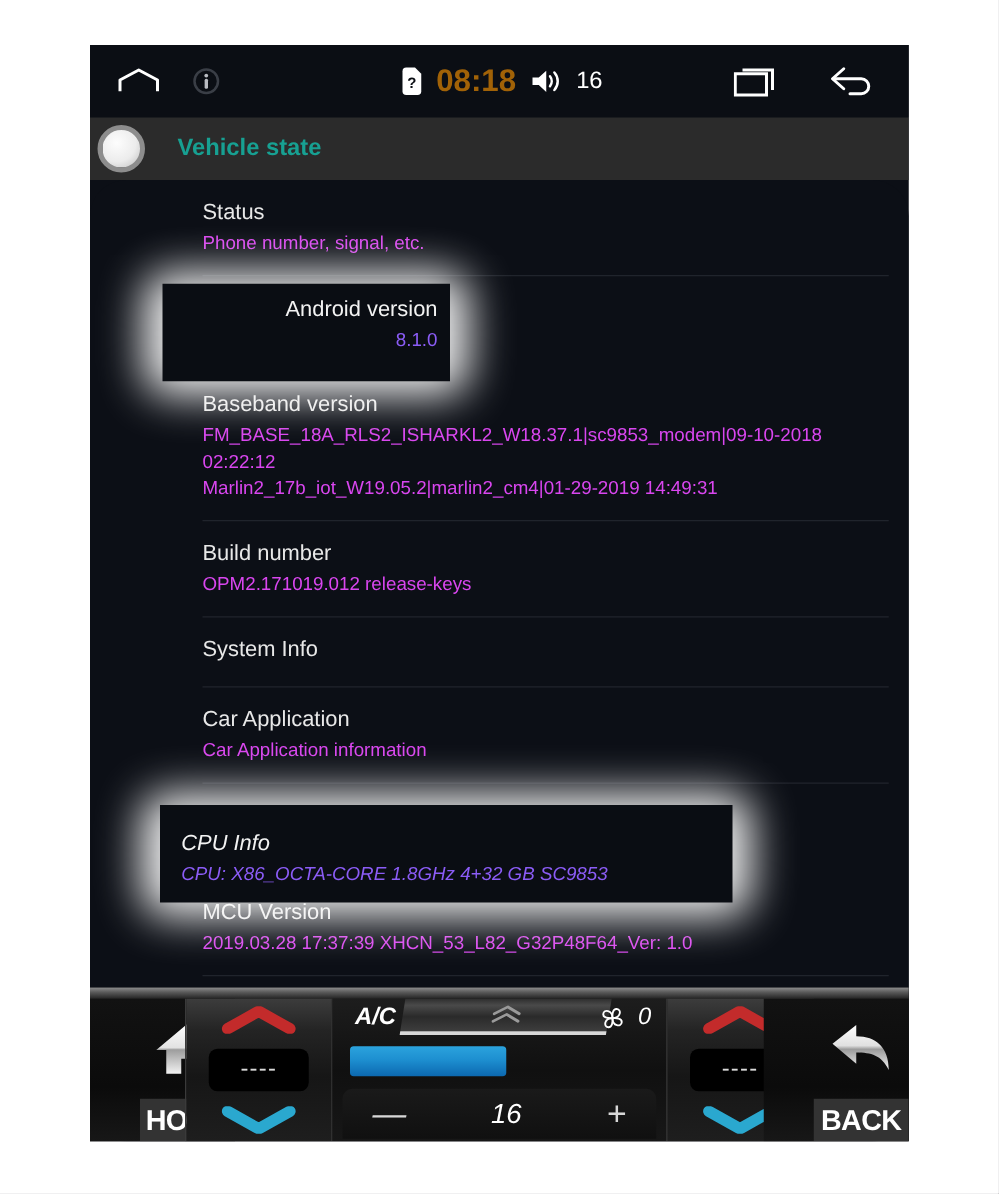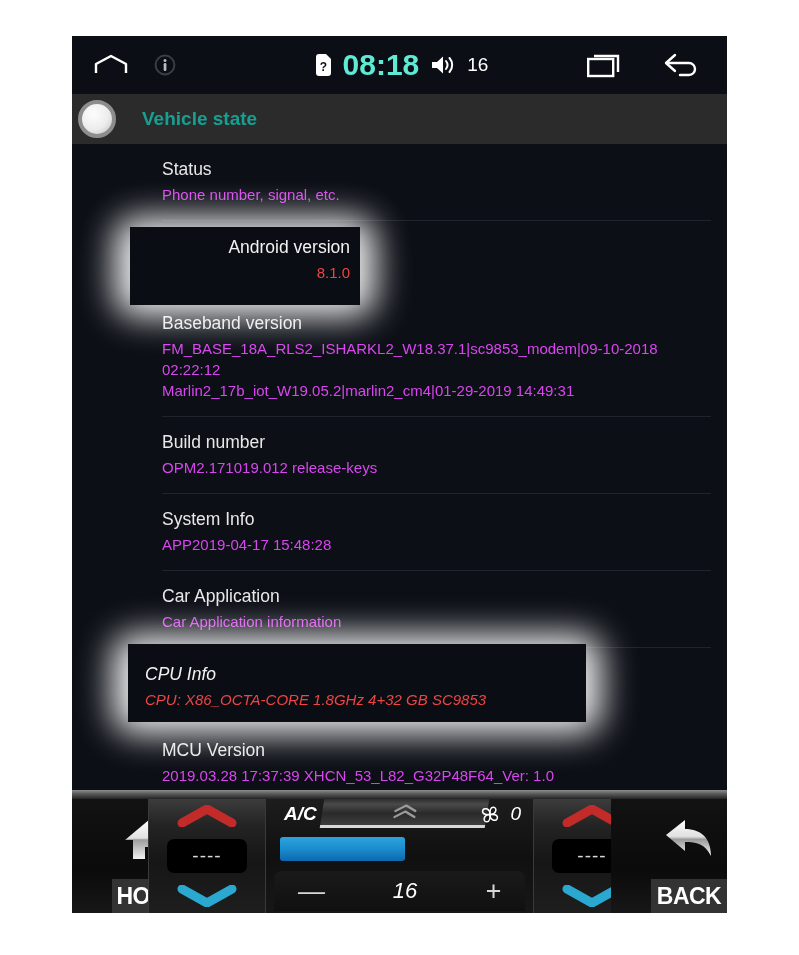--- a/index.html
+++ b/index.html
@@ -51,22 +51,22 @@
     gap: 11px;
     margin-left: 40px;
   }
   .sb-right {
     display: flex;
     align-items: center;
     gap: 40px;
     padding-right: 28px;
   }
   .sb-clock {
-    color: #5eead4;
-    font-size: 30px;
+    color: #a16207;
+    font-size: 25px;
     font-weight: bold;
     letter-spacing: 0px;
   }
   .sb-vol {
     color: #ffffff;
     font-size: 19px;
   }
   .icon-svg { display: block; }
 
   
@@ -152,21 +152,21 @@
   }
   .glow-content {
     position: absolute;
     z-index: 7;
     pointer-events: none;
   }
   .glow-content .row-title {
     color: #f2f2f2;
   }
   .glow-content .row-sub {
-    color: #ef4444;
+    color: #8b5cf6;
   }
 
   
   #acbar {
     position: absolute;
     left: 72px;
     top: 790px;
     width: 655px;
     height: 123px;
     background: linear-gradient(180deg,#4a4a4a 0%,#2a2a2a 4%,#141414 10%,#0d0d0d 60%,#121212 100%);
@@ -398,21 +398,20 @@
 Marlin2_17b_iot_W19.05.2|marlin2_cm4|01-29-2019 14:49:31</div>
     </div>
 
     <div class="row">
       <div class="row-title">Build number</div>
       <div class="row-sub">OPM2.171019.012 release-keys</div>
     </div>
 
     <div class="row">
       <div class="row-title">System Info</div>
-      <div class="row-sub">APP2019-04-17 15:48:28</div>
     </div>
 
     <div class="row">
       <div class="row-title">Car Application</div>
       <div class="row-sub">Car Application information</div>
     </div>
 
     <div class="row" style="visibility:hidden;">
       <div class="row-title">CPU Info</div>
       <div class="row-sub">CPU: X86_OCTA-CORE 1.8GHz 4+32 GB SC9853</div>

